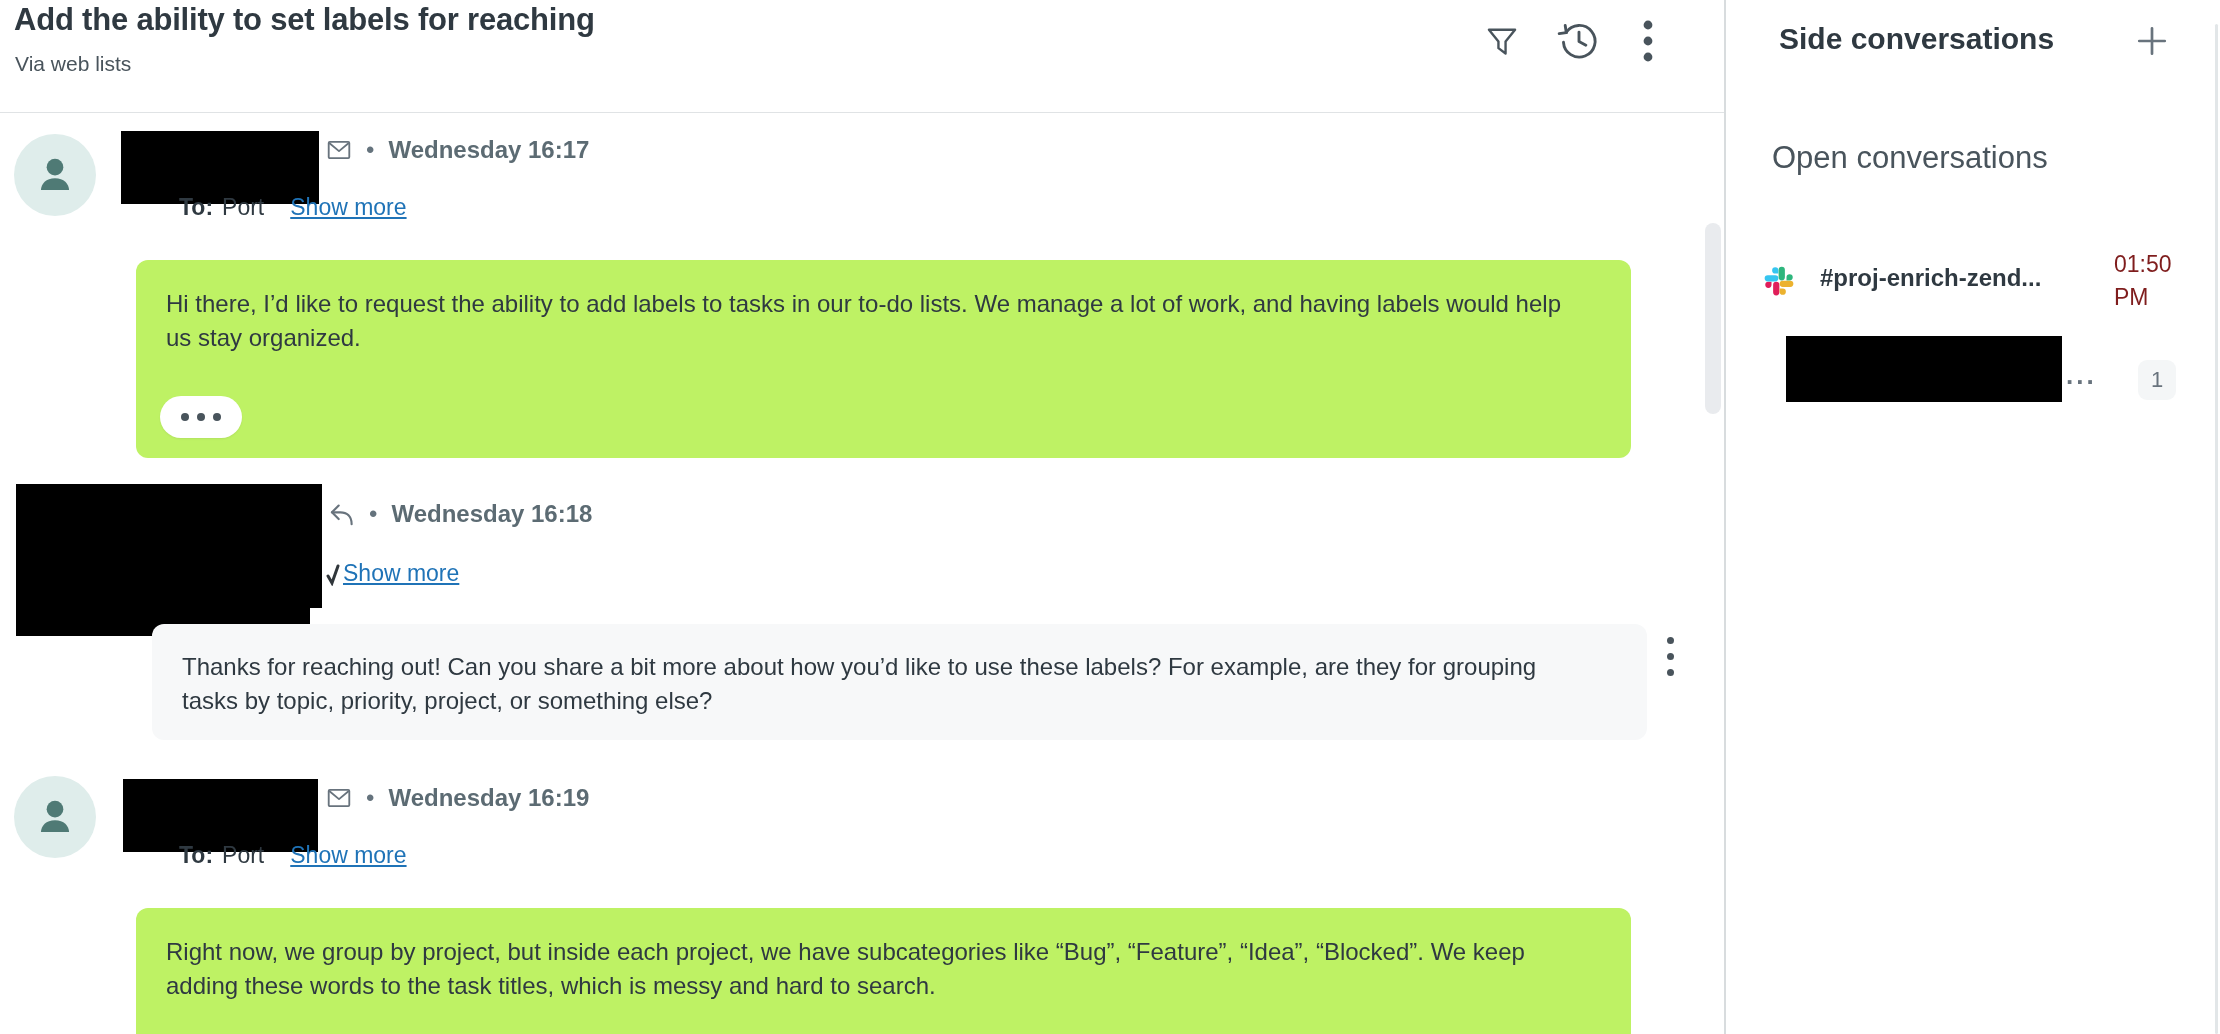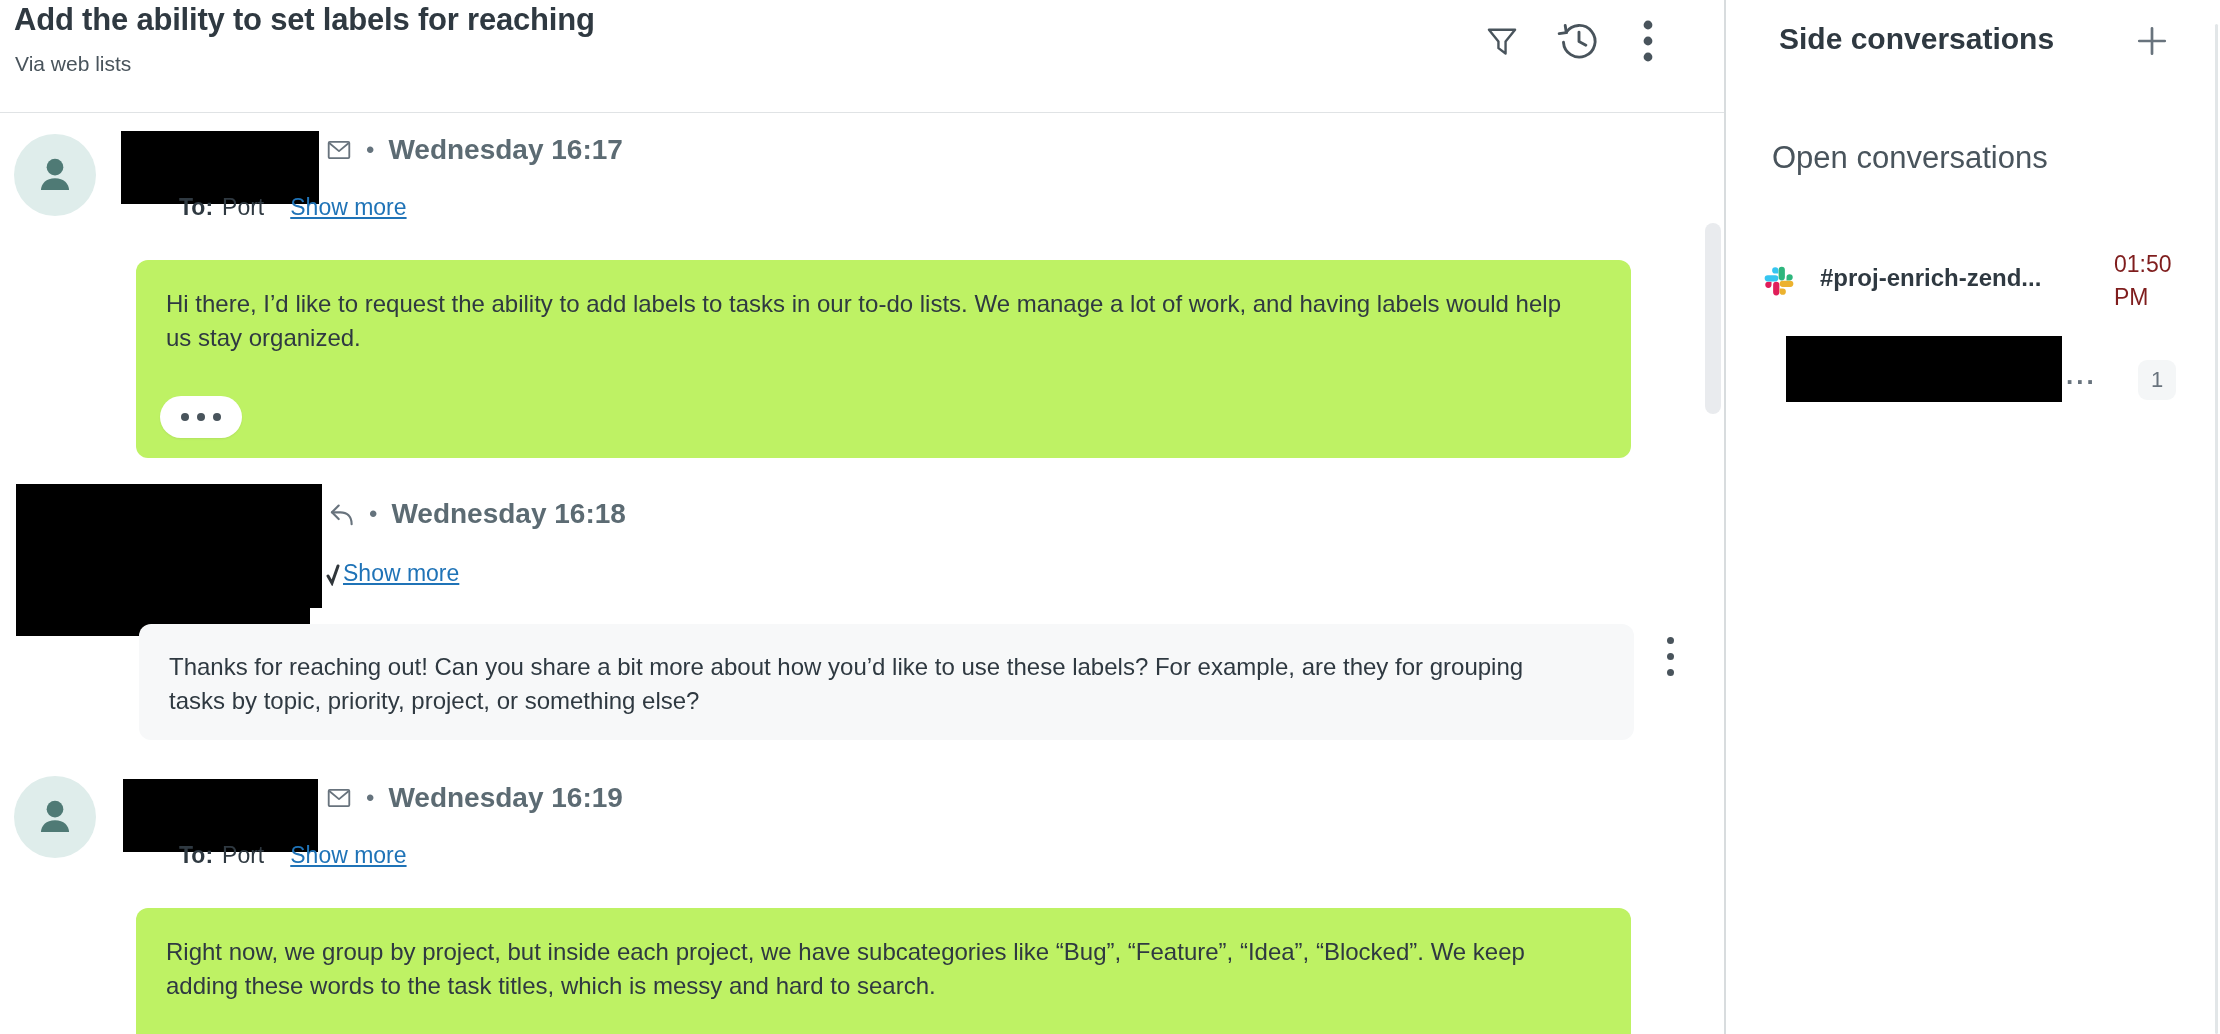--- a/index.html
+++ b/index.html
@@ -40,21 +40,21 @@
   .avatar {
     width: 82px; height: 82px; border-radius: 50%;
     background: #dfedeb;
     display: flex; align-items: center; justify-content: center;
   }
   .redaction { background: #000; }
   .msg-meta {
     display: flex; align-items: center; gap: 14px;
   }
   .bullet-sep { color: #65737d; font-size: 24px; line-height: 28px; }
-  .timestamp { font-size: 28px; font-weight: 700; color: #5c6b73; line-height: 28px; }
+  .timestamp { font-size: 24px; font-weight: 700; color: #5c6b73; line-height: 28px; }
   .to-row { display: flex; align-items: center; font-size: 23px; }
   .to-label { font-weight: 700; color: #2f3941; margin-right: 9px; margin-left: 40px; }
   .to-value { color: #2f3941; text-align: right; }
   .show-more {
     color: #1f73b7; text-decoration: underline; font-size: 23px; cursor: pointer;
     background: none; border: none; font-family: inherit;
   }
   .to-row .show-more { margin-left: 26px; }
   .bubble {
     border-radius: 12px;
@@ -198,21 +198,21 @@
         </span>
         <span class="bullet-sep">•</span>
         <span class="timestamp">Wednesday 16:18</span>
       </div>
       <span class="abs frag" style="left:326px; top:564px;">
         <svg width="14" height="22" viewBox="0 0 14 22" fill="none" stroke="#30363b" stroke-width="3" stroke-linecap="round">
           <path d="M2 12 L6 19 L12 2"></path>
         </svg>
       </span>
       <button class="abs show-more" style="left:343px; top:560px;">Show more</button>
-      <div class="abs bubble agent" style="left:139px; top:624px; height:116px; padding-top:26px;">
+      <div class="abs bubble agent" style="left:152px; top:624px; height:116px; padding-top:26px;">
         <p>Thanks for reaching out! Can you share a bit more about how you’d like to use these labels? For example, are they for grouping tasks by topic, priority, project, or something else?</p>
       </div>
       <button class="abs msg-actions" style="top:630px;">
         <i></i>
           <i></i>
           <i></i>
       </button>
     </div>
 
     <div>

